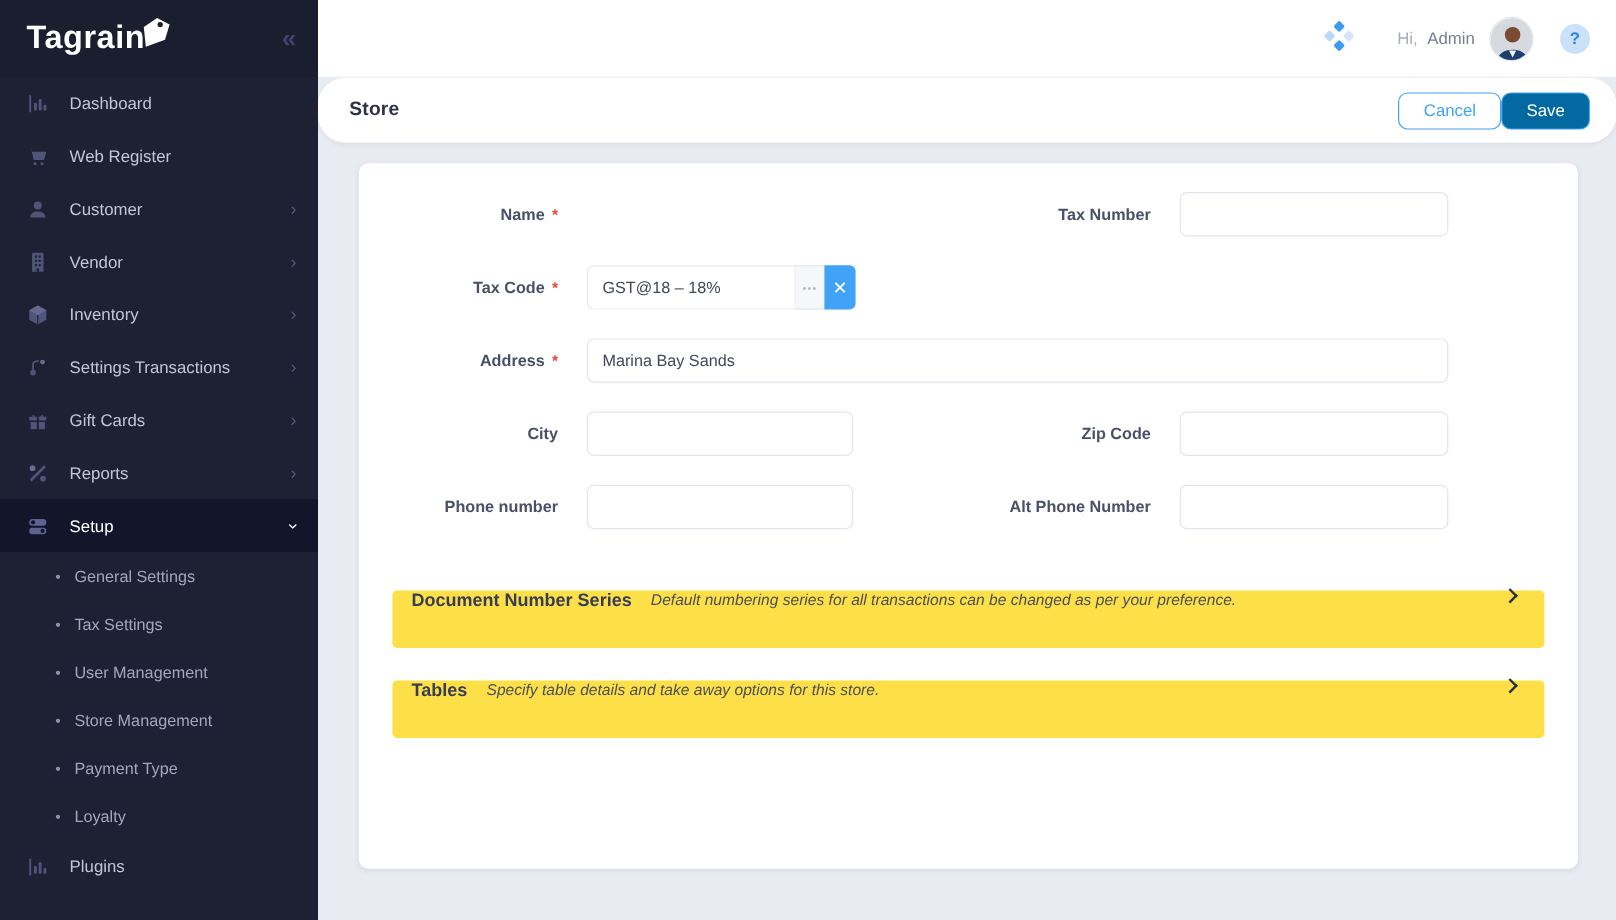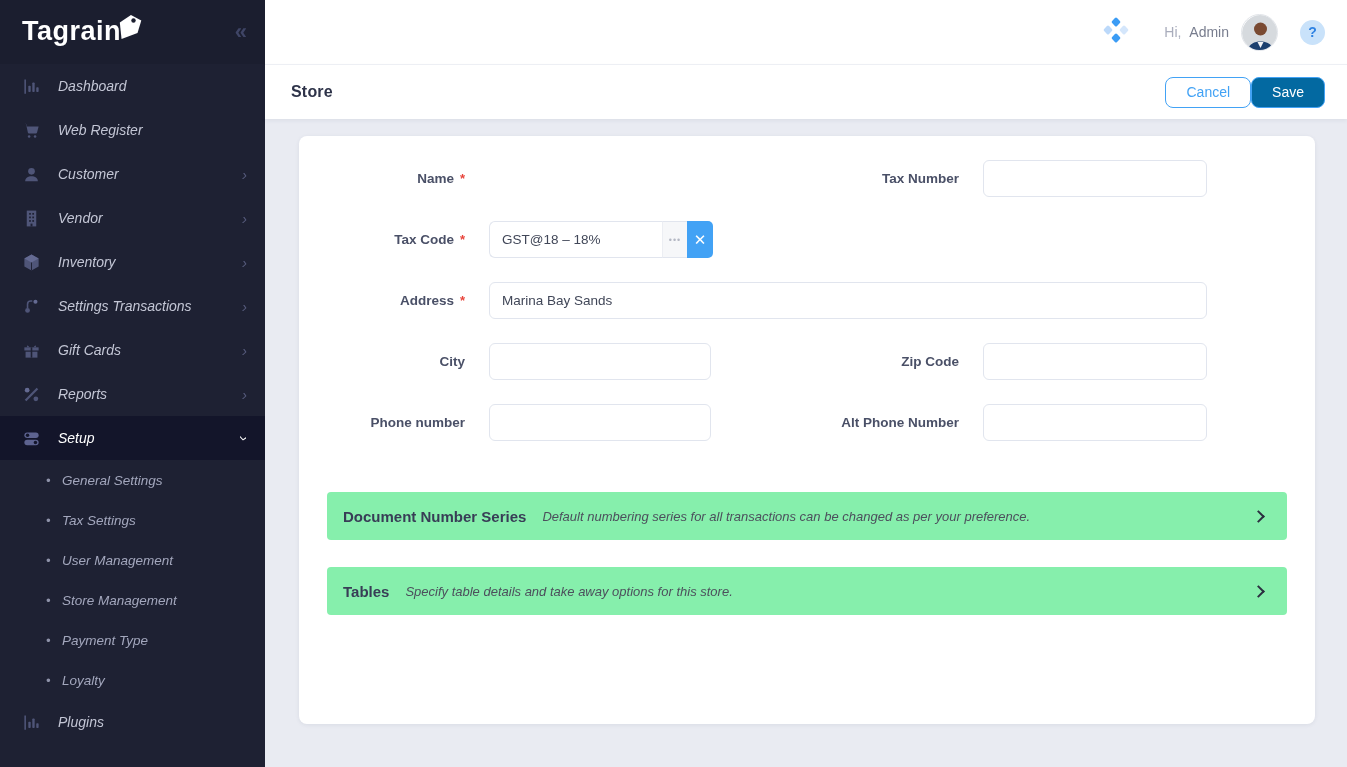--- a/index.html
+++ b/index.html
@@ -24,21 +24,21 @@
   }
   .brand-wrap { display:flex; align-items:flex-start; position:relative; }
   .brand-text {
     color:#ffffff; font-size:27px; font-weight:bold; letter-spacing:.5px;
   }
   .tag-icon { margin-left:-4px; margin-top:-2px; }
   .collapse-icon {
     margin-left:auto; color:#3f4566; font-size:22px; font-weight:bold;
     cursor:pointer; line-height:1;
   }
-  .nav { flex:1;font-style:italic; }
+  .nav { flex:1; }
   .nav-item {
     height:44px; display:flex; align-items:center;
     padding:0 18px 0 20px; cursor:pointer;
     color:#c3c6d5; font-size:14px;
   }
   .nav-item.active { background:#13152a; color:#ffffff; }
   .nicon { width:22px; height:22px; margin-right:16px; color:#4f5578; display:flex; align-items:center; justify-content:center; flex:none; }
   .nav-item.active .nicon { color:#5d6390; }
   .nlabel { flex:1; white-space:nowrap; }
   .nchev { color:#565b7c; font-size:15px; line-height:1; }
@@ -77,21 +77,21 @@
     font-size:14px; font-weight:bold; cursor:pointer;
   }
   .help-icon::before { content:"?"; }
 
   .page-header {
     height:55px; background:#ffffff;
     border-top:1px solid #edeff4;
     box-shadow:0 2px 4px rgba(40,50,80,.06);
     display:flex; align-items:center;
     padding:0 22px 0 26px;
-    position:relative; z-index:2;
+    position:relative; z-index:2;border-radius:23px;
   }
   .page-title { font-size:16px; color:#2e3349; letter-spacing:.2px; }
   .header-actions { margin-left:auto; display:flex; gap:0; }
   .btn {
     height:31px; border-radius:8px; font-size:14px;
     padding:0 20px; cursor:pointer;
     font-family:"Liberation Sans", sans-serif;
   }
   .btn-cancel { background:#ffffff; border:1px solid #42a2f5; color:#42a2f5; }
   .btn-save { background:#0369a1; border:1px solid #42a2f5; color:#ffffff; }
@@ -148,22 +148,22 @@
     width:26px; background:#42a2f5; border:none;
     border-top-right-radius:5px; border-bottom-right-radius:5px;
     color:#ffffff; font-size:15px; cursor:pointer;
     display:flex; align-items:center; justify-content:center;
   }
   .combo-clear::before { content:"\2715"; }
 
   
   .sections { padding:27px 28px 0 28px; }
   .section-bar {
-    height:48px; background:#86efac; border-radius:4px;
-    display:flex; align-items:center;
+    height:48px; background:#fde047; border-radius:4px;
+    display:flex; align-items:flex-start;
     padding:0 24px 0 16px; cursor:pointer;
     margin-bottom:27px;
   }
   .sec-title { font-size:15px; font-weight:bold; color:#383d56; white-space:nowrap; }
   .sec-desc { font-size:13px; font-style:italic; color:#4c4f5c; margin-left:16px; flex:1; }
   .chev-right {
     width:9px; height:9px;
     border-right:2px solid #2b2f40; border-top:2px solid #2b2f40;
     transform:rotate(45deg); flex:none;
   }

